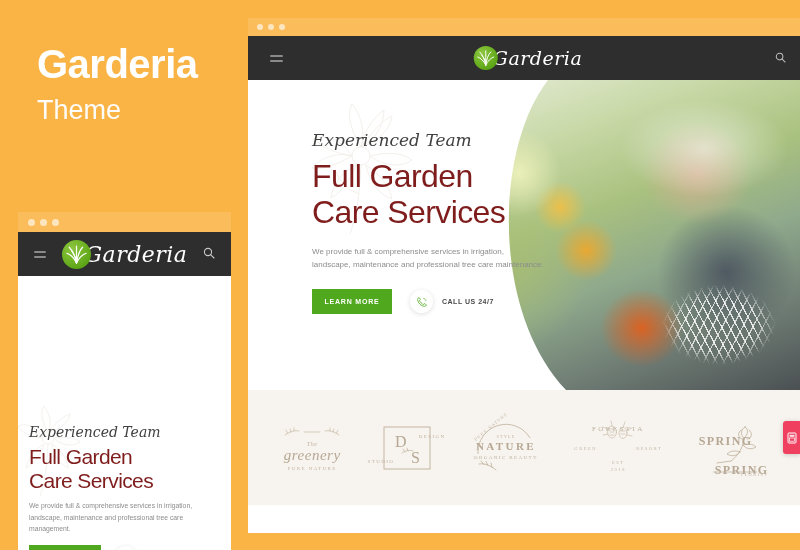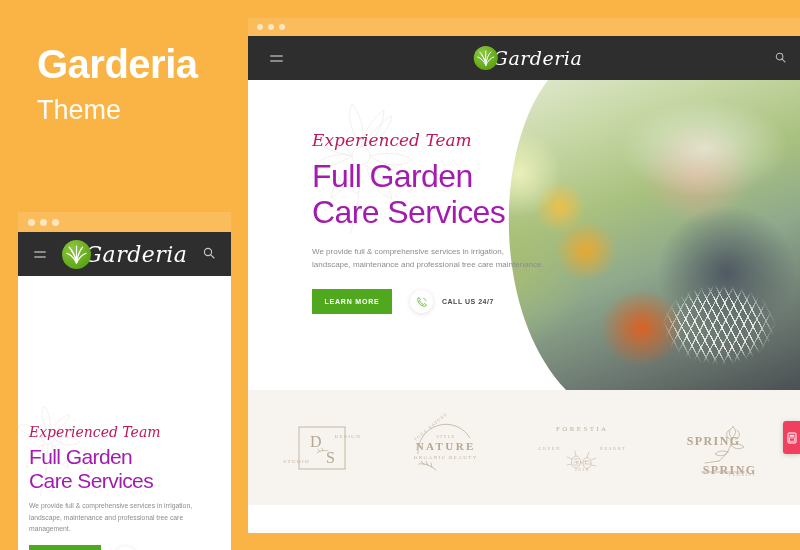--- a/index.html
+++ b/index.html
@@ -81,25 +81,25 @@
     -webkit-mask-image:radial-gradient(ellipse 52% 46% at 50% 55%, #000 0%, #000 48%, transparent 74%);
             mask-image:radial-gradient(ellipse 52% 46% at 50% 55%, #000 0%, #000 48%, transparent 74%);
     pointer-events:none;
   }
   .hero-mask{
     position:absolute;top:0;left:0;height:100%;background:#ffffff;
   }
   .hero-copy{position:absolute;z-index:3;}
 
   .kicker{
-    font-family:"DejaVu Serif", serif;font-style:italic;color:#be185d;
+    font-family:"DejaVu Serif", serif;font-style:italic;color:#404040;
     font-weight:400;
   }
   .h1{
-    color:#a21caf;font-weight:400;line-height:1.12;letter-spacing:-.6px;margin:0;
+    color:#7f1d1d;font-weight:400;line-height:1.12;letter-spacing:-.6px;margin:0;
   }
   .lead{color:#8D8D8D;line-height:1.72;}
   .cta-row{display:flex;align-items:center;}
   .btn-green{
     background:#4FA81E;color:#ffffff;display:inline-flex;align-items:center;
     justify-content:center;letter-spacing:.8px;font-weight:600;cursor:pointer;
   }
   .call-wrap{display:flex;align-items:center;}
   .call-circle{
     border-radius:50%;background:#ffffff;box-shadow:0 1px 5px rgba(0,0,0,.13);
@@ -217,20 +217,32 @@
           </span>
           <span class="call-label" style="font-size:7px;">CALL US 24/7</span>
         </div>
       </div>
     </div>
   </div>
 
   <div class="strip" style="height:115px;padding:0 16px;">
 
 
+    <div class="plogo">
+      <svg class="pl-art" width="62" height="16" viewBox="0 0 62 16">
+        <g stroke="#BFB19C" stroke-width=".8" fill="none" stroke-linecap="round">
+          <path d="M4 10 C9 6, 14 5, 18 6 M7 9 L5 5 M10 7.5 L9 4 M13 6.5 L13 3"></path>
+          <path d="M58 10 C53 6, 48 5, 44 6 M55 9 L57 5 M52 7.5 L53 4 M49 6.5 L49 3"></path>
+          <path d="M23 7 L39 7"></path>
+        </g>
+      </svg>
+      <div class="pl-sub" style="margin-top:0;font-style:italic;font-size:6px;letter-spacing:.6px;">The</div>
+      <div class="pl-script" style="margin-top:1px;">greenery</div>
+      <div class="pl-sub">PURE NATURE</div>
+    </div>
 
     <div class="plogo" style="position:relative;width:60px;height:50px;justify-content:center;">
       <svg width="60" height="50" viewBox="0 0 60 50" style="position:absolute;left:0;top:0;">
         <rect x="6" y="4" width="46" height="42" fill="none" stroke="#BFB19C" stroke-width=".9"></rect>
         <text x="17" y="24" font-family="Liberation Serif, serif" font-size="16" fill="#B6A894">D</text>
         <text x="33" y="40" font-family="Liberation Serif, serif" font-size="16" fill="#B6A894">S</text>
         <g stroke="#BFB19C" stroke-width=".7" fill="none" stroke-linecap="round">
           <path d="M24 30 C28 27, 32 27, 35 28 M27 29 L25 26 M30 28 L29 25"></path>
         </g>
       </svg>
@@ -244,21 +256,21 @@
         <g stroke="#BFB19C" stroke-width=".8" fill="none" stroke-linecap="round">
           <path d="M24 50 C18 45, 12 43, 7 44 M20 47.5 L19 43 M16 45.5 L14 41.5 M12 44.5 L9 41"></path>
         </g>
       </svg>
       <div class="pl-tiny" style="margin-top:0;position:absolute;top:14px;">STYLE</div>
       <div class="pl-main" style="font-size:11px;letter-spacing:2.4px;margin-top:4px;">NATURE</div>
       <div class="pl-sub">ORGANIC BEAUTY</div>
       <div class="pl-tiny" style="position:absolute;top:2px;left:-2px;transform:rotate(-40deg);">PURE NATURE</div>
     </div>
 
-    <div class="plogo" style="position:relative;width:88px;height:60px;justify-content:flex-end;">
+    <div class="plogo" style="position:relative;width:88px;height:60px;justify-content:flex-start;">
       <div class="pl-sub" style="position:absolute;top:4px;letter-spacing:2.4px;font-size:7px;">FORESTIA</div>
       <svg class="pl-art" width="34" height="30" viewBox="0 0 34 30">
         <g stroke="#BFB19C" stroke-width=".75" fill="none" stroke-linecap="round">
           <ellipse cx="11" cy="14" rx="4.5" ry="6"></ellipse>
           <ellipse cx="22" cy="15" rx="4" ry="5.5"></ellipse>
           <path d="M11 8 L10 3 M22 9.5 L24 4"></path>
           <path d="M7 11 L2 9 M7 16 L2 17 M26 12 L31 10 M26 17 L31 18"></path>
           <path d="M9 11 L13 11 M9 14 L13 14 M9 17 L13 17"></path>
           <path d="M20 13 L24 13 M20 16 L24 16"></path>
         </g>

